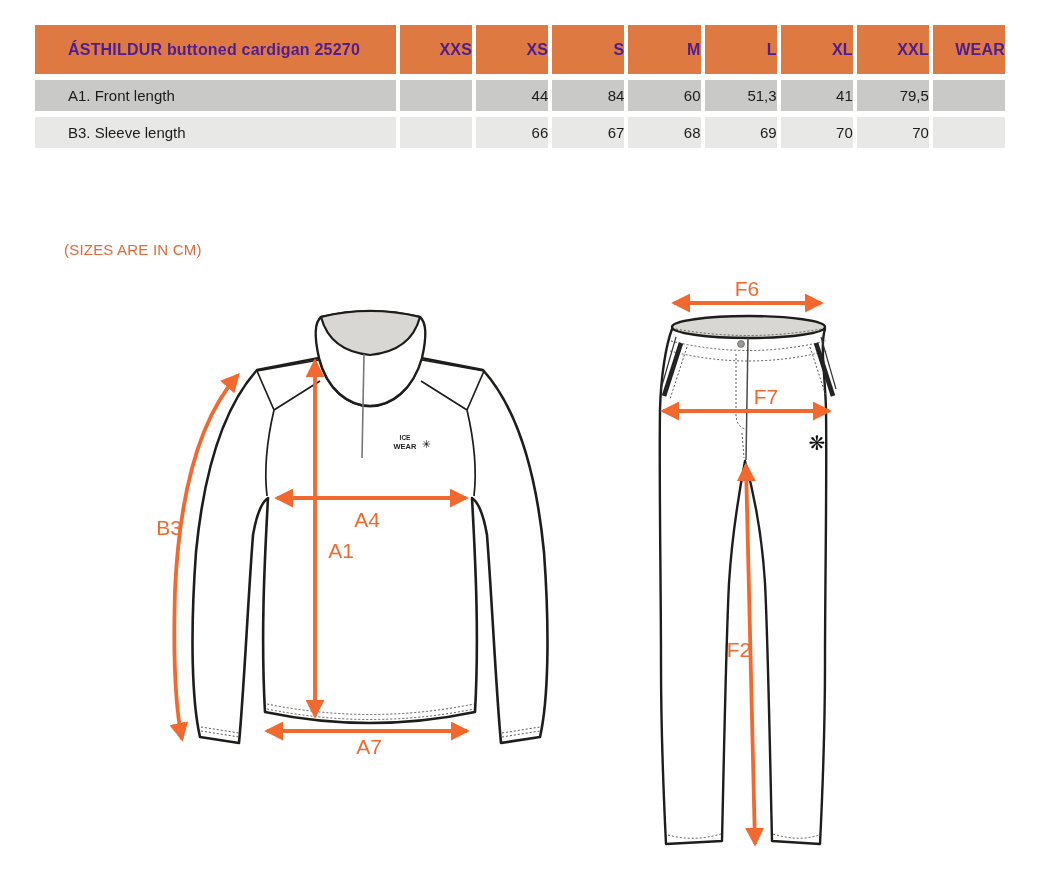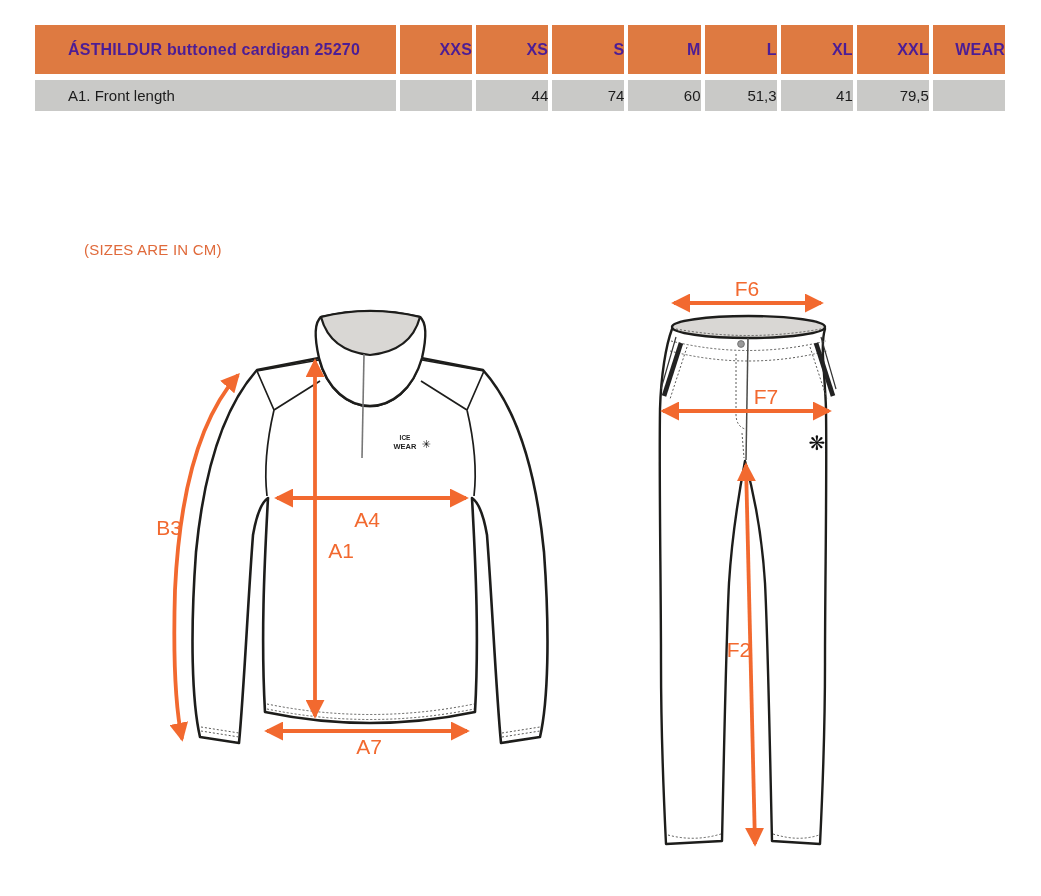--- a/index.html
+++ b/index.html
@@ -32,21 +32,21 @@
   }
   table.size-table th.lbl, table.size-table td.lbl{
     text-align:left;padding-left:33px;
   }
   table.size-table th.lbl{font-size:16px;width:328px;}
   table.size-table td{height:31px;}
   table.size-table tr.dark td{background:var(--row_dark);}
   table.size-table tr.light td{background:var(--row_light);}
   
   .note{
-    position:absolute;left:84px;top:241px;
+    position:absolute;left:64px;top:241px;
     color:var(--note_orange);font-size:15px;font-weight:500;letter-spacing:.2px;
   }
   
   svg{position:absolute;overflow:visible;}
   .sweater-svg{left:143px;top:290px;}
   .pants-svg{left:625px;top:275px;}
   .ink-fill{stroke:var(--outline_ink);fill:#fff;}
   .seam{stroke:var(--outline_ink);fill:none;stroke-width:1.7;}
   .stitch{stroke:#5a5a58;fill:none;stroke-width:1;stroke-dasharray:2 2;}
   .arrow{stroke:var(--arrow_orange);stroke-width:3.8;fill:none;}
@@ -76,25 +76,36 @@
           <th>XL</th>
           <th>XXL</th>
           <th>WEAR</th>
         </tr>
     </thead>
     <tbody>
         <tr class="dark">
           <td class="lbl">A1. Front length</td>
           <td></td>
           <td>44</td>
-          <td>74</td>
+          <td>84</td>
           <td>60</td>
           <td>51,3</td>
           <td>41</td>
           <td>79,5</td>
+          <td></td>
+        </tr>
+        <tr class="light">
+          <td class="lbl">B3. Sleeve length</td>
+          <td></td>
+          <td>66</td>
+          <td>67</td>
+          <td>68</td>
+          <td>69</td>
+          <td>70</td>
+          <td>70</td>
           <td></td>
         </tr>
       </tbody>
   </table>
 
   <div class="note">(SIZES ARE IN CM)</div>
 
   <svg class="sweater-svg" width="420" height="480" viewBox="0 0 420 480">
     <defs>
       <marker id="ah1" viewBox="0 0 10 10" refX="8.5" refY="5" markerWidth="5" markerHeight="5" orient="auto-start-reverse">

